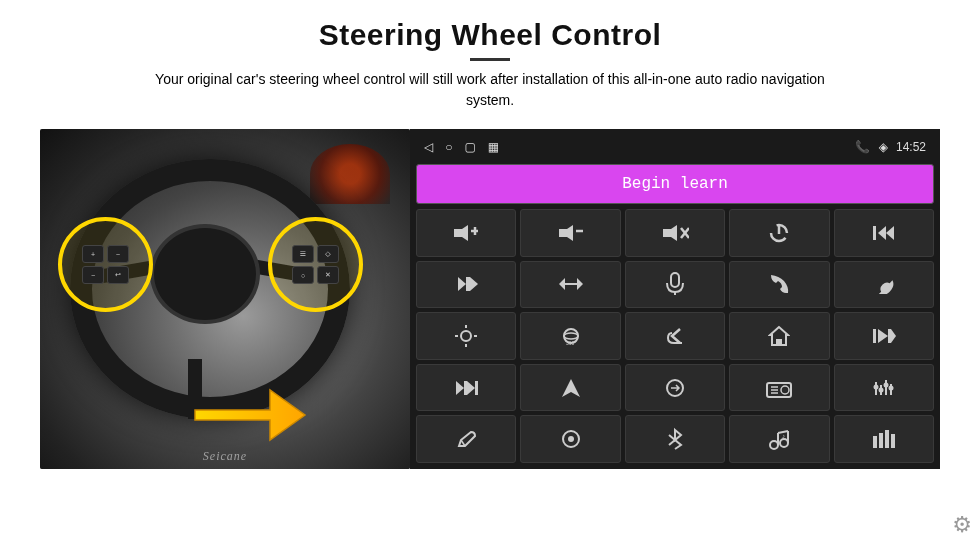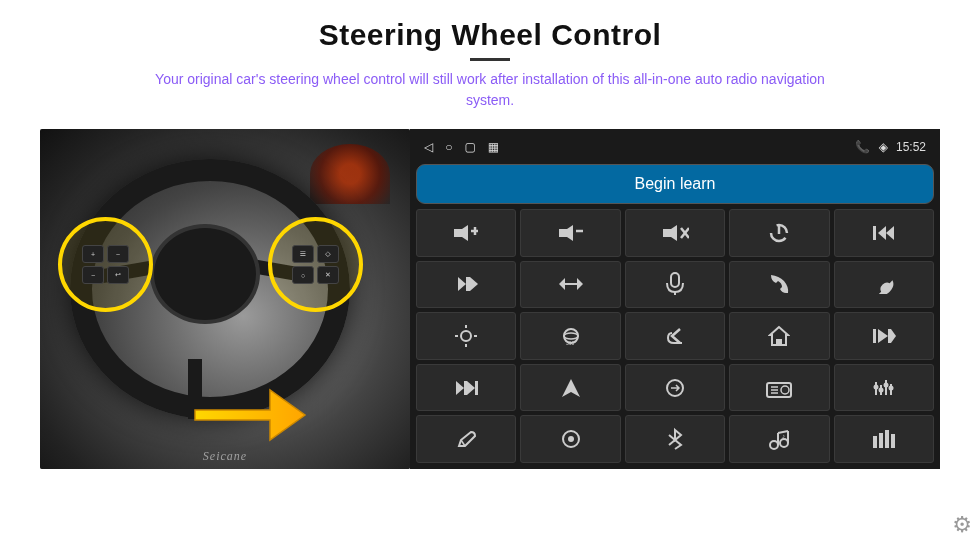--- a/index.html
+++ b/index.html
@@ -34,21 +34,21 @@
 
     .title-divider {
       width: 40px;
       height: 3px;
       background: #333;
       margin: 6px auto 8px;
     }
 
     .subtitle {
       font-size: 14px;
-      color: #8b5cf6;
+      color: #000000;
       text-align: center;
       line-height: 1.5;
       max-width: 700px;
       margin: 0 auto 12px;
     }
 
     .content-area {
       display: flex;
       width: 100%;
       gap: 0;
@@ -241,29 +241,30 @@
     .status-right {
       display: flex;
       gap: 8px;
       align-items: center;
       color: #ddd;
       font-size: 12px;
     }
 
     
     .begin-learn-btn {
-      background: #0369a1;
+      background: #d946ef;
       border: 1px solid #555;
       color: #fff;
       font-size: 16px;
       text-align: center;
       padding: 10px;
       cursor: pointer;
-      border-radius: 9px;
+      border-radius: 3px;
       width: 100%;
+      font-family: Liberation Mono, monospace;
     }
 
     
     .icon-grid {
       display: grid;
       grid-template-columns: repeat(5, 1fr);
       gap: 4px;
       flex: 1;
     }
 
@@ -357,21 +358,21 @@
         <div class="status-bar">
           <div class="status-left">
             <span>◁</span>
             <span>○</span>
             <span>▢</span>
             <span>▦</span>
           </div>
           <div class="status-right">
             <span>📞</span>
             <span>◈</span>
-            <span>15:52</span>
+            <span>14:52</span>
           </div>
         </div>
 
         <button class="begin-learn-btn">Begin learn</button>
 
         <div class="icon-grid">
 
           <div class="icon-cell">
             <svg width="28" height="20" viewBox="0 0 28 20">
                 <polygon points="2,6 10,6 16,2 16,18 10,14 2,14" fill="#ccc"></polygon>

